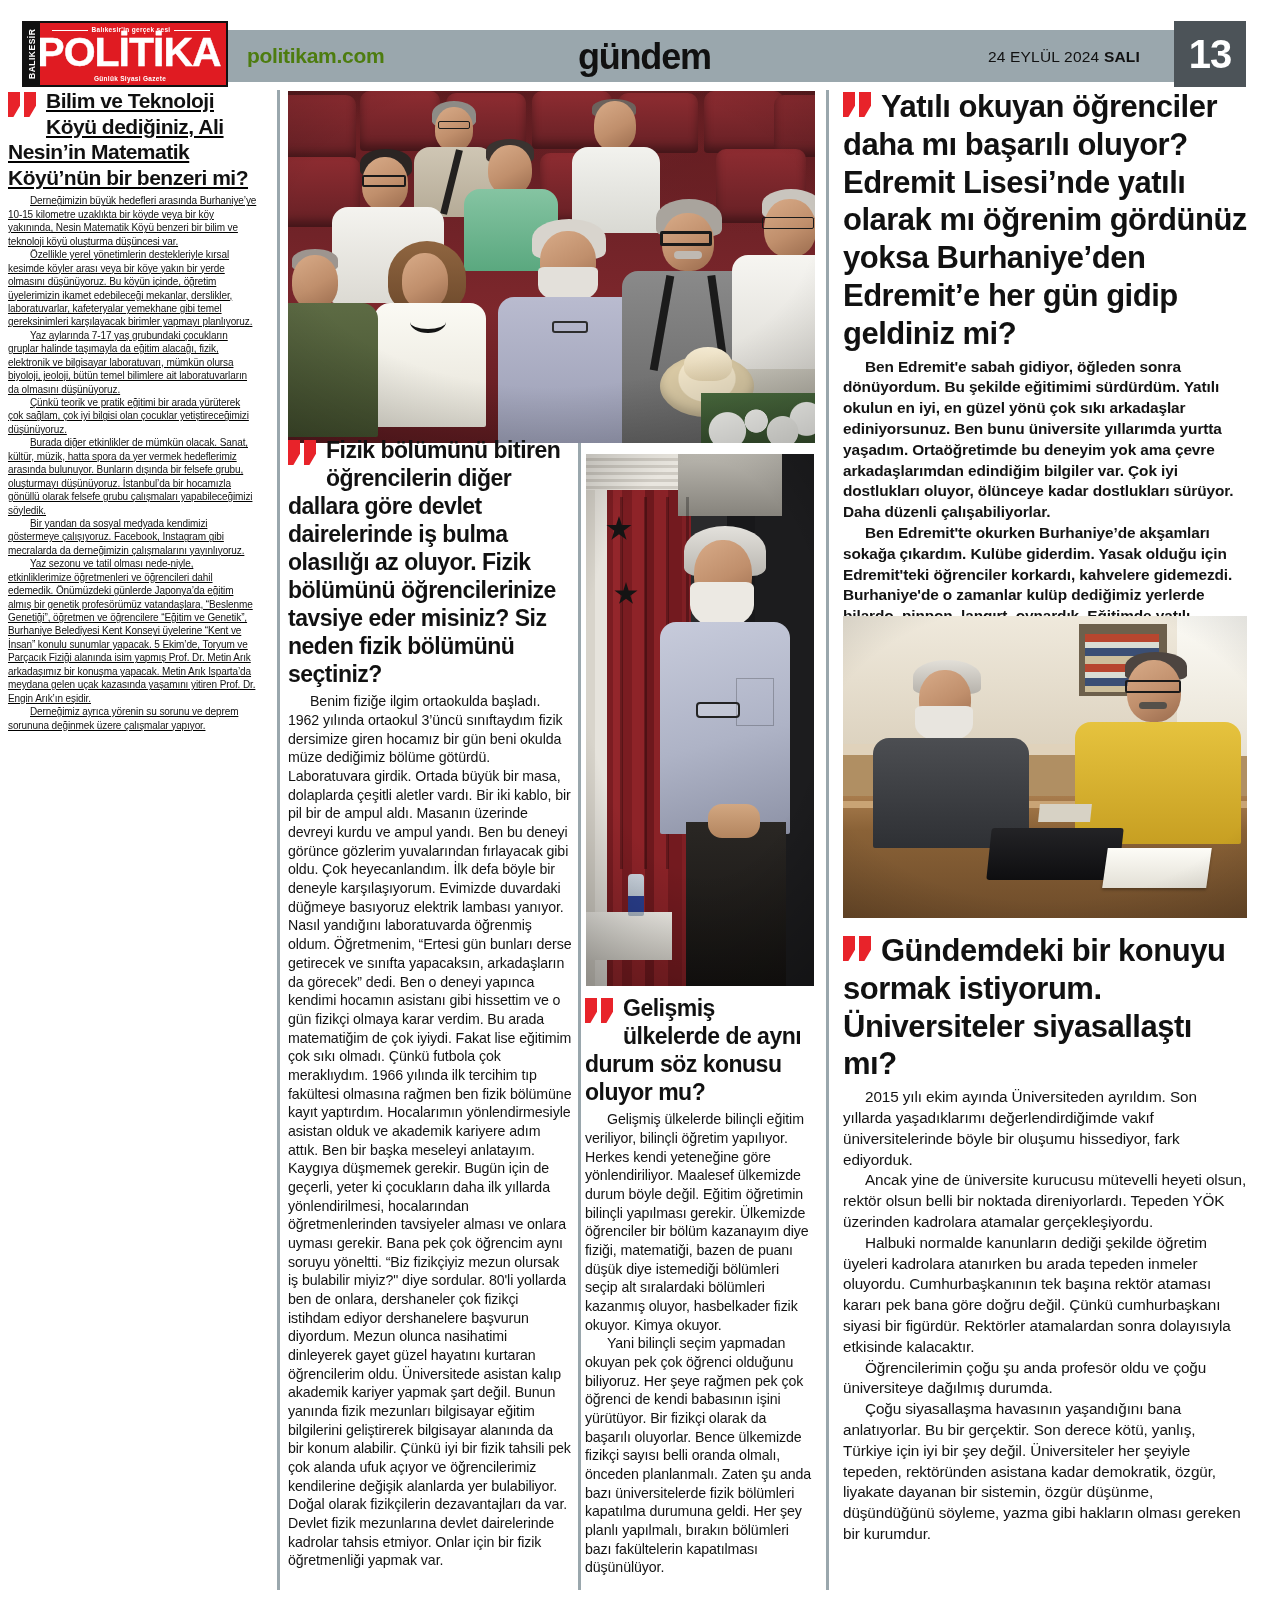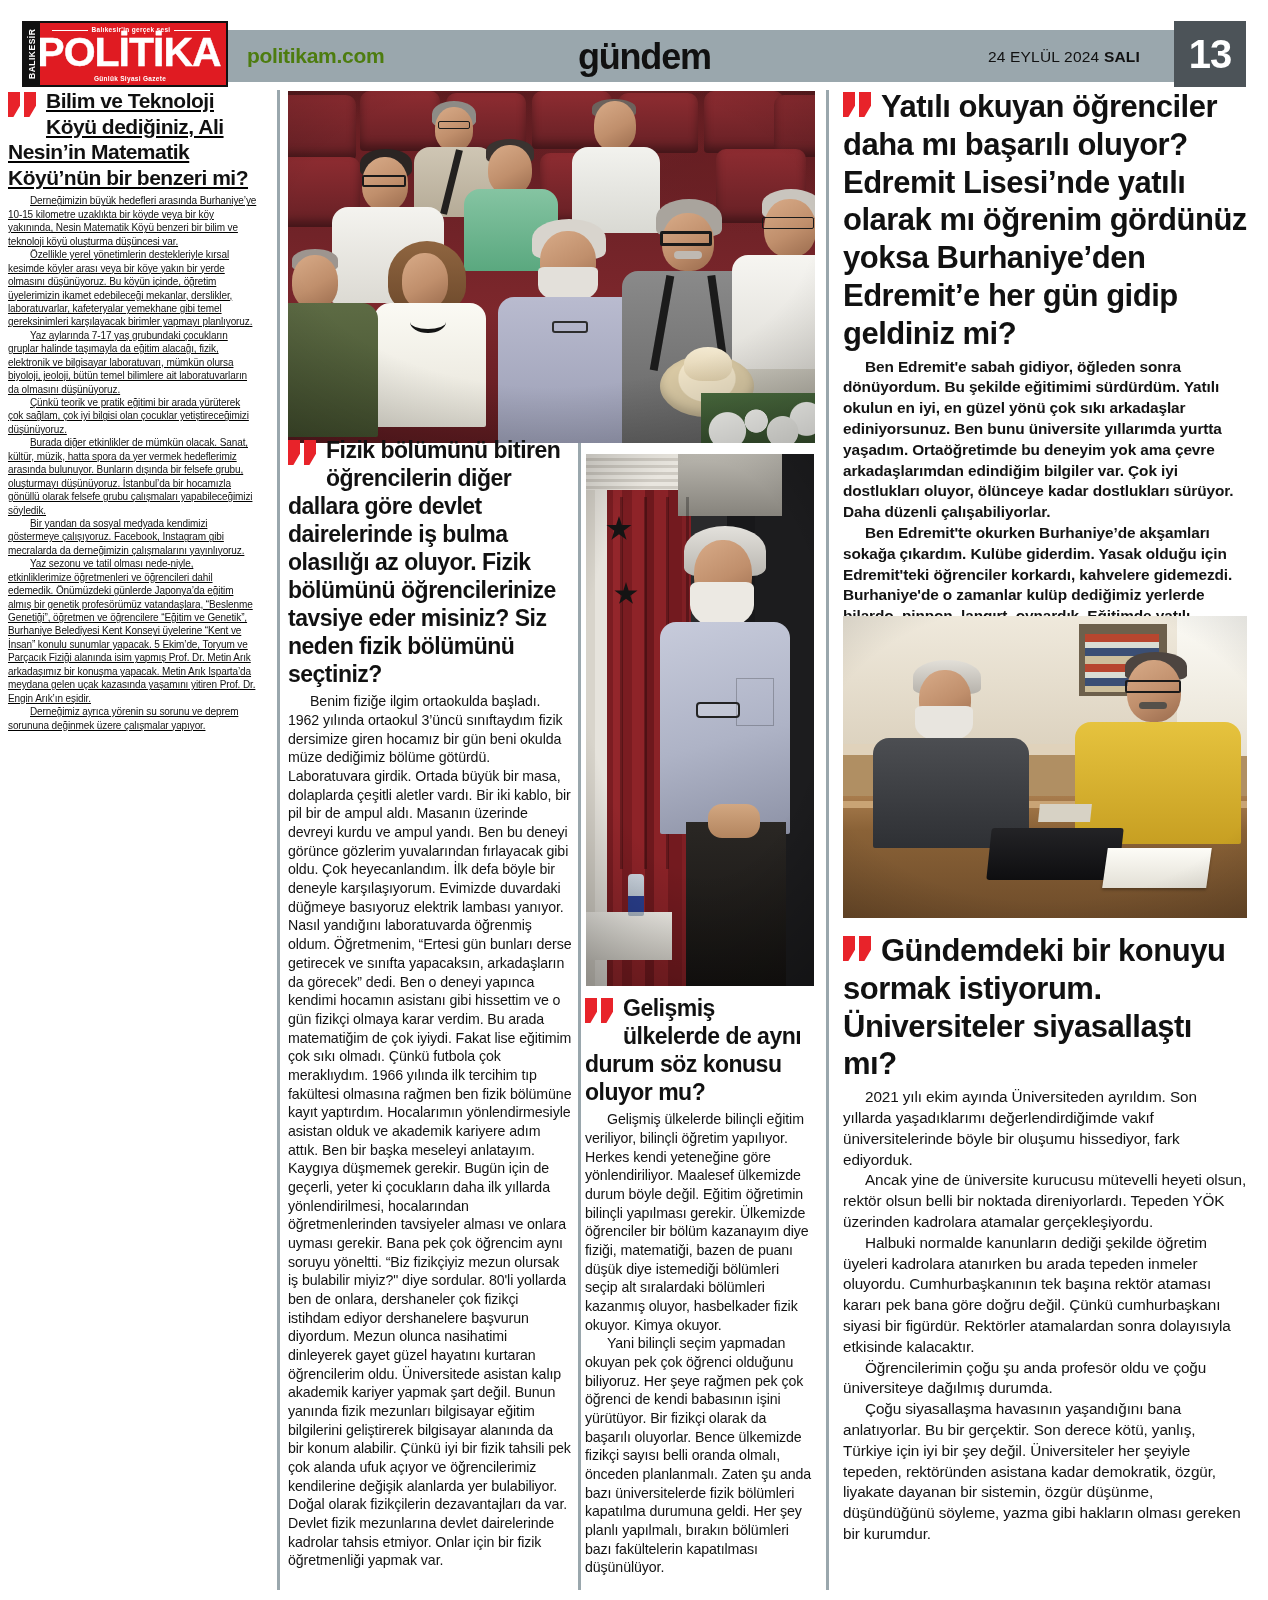--- a/index.html
+++ b/index.html
@@ -535,21 +535,21 @@
 
   <div class="col col4" style="top:844px;">
     <div class="qhead">
       <span class="qmark">
           <i></i>
           <i></i>
         </span>
       <div class="qtext qtext-lg">Gündemdeki bir konuyu sormak istiyorum. Üniversiteler siyasallaştı mı?</div>
     </div>
     <div class="bodytext bodytext-w">
-      <p>2021 yılı ekim ayında Üniversiteden ayrıldım. Son yıllarda yaşadıklarımı değerlendirdiğimde vakıf üniversitelerinde böyle bir oluşumu hissediyor, fark ediyorduk.</p>
+      <p>2015 yılı ekim ayında Üniversiteden ayrıldım. Son yıllarda yaşadıklarımı değerlendirdiğimde vakıf üniversitelerinde böyle bir oluşumu hissediyor, fark ediyorduk.</p>
       <p>Ancak yine de üniversite kurucusu mütevelli heyeti olsun, rektör olsun belli bir noktada direniyorlardı. Tepeden YÖK üzerinden kadrolara atamalar gerçekleşiyordu.</p>
       <p>Halbuki normalde kanunların dediği şekilde öğretim üyeleri kadrolara atanırken bu arada tepeden inmeler oluyordu. Cumhurbaşkanının tek başına rektör ataması kararı pek bana göre doğru değil. Çünkü cumhurbaşkanı siyasi bir figürdür. Rektörler atamalardan sonra dolayısıyla etkisinde kalacaktır.</p>
       <p>Öğrencilerimin çoğu şu anda profesör oldu ve çoğu üniversiteye dağılmış durumda.</p>
       <p>Çoğu siyasallaşma havasının yaşandığını bana anlatıyorlar. Bu bir gerçektir. Son derece kötü, yanlış, Türkiye için iyi bir şey değil. Üniversiteler her şeyiyle tepeden, rektöründen asistana kadar demokratik, özgür, liyakate dayanan bir sistemin, özgür düşünme, düşündüğünü söyleme, yazma gibi hakların olması gereken bir kurumdur.</p>
     </div>
   </div>
 
 </div>
 
 </body></html>

